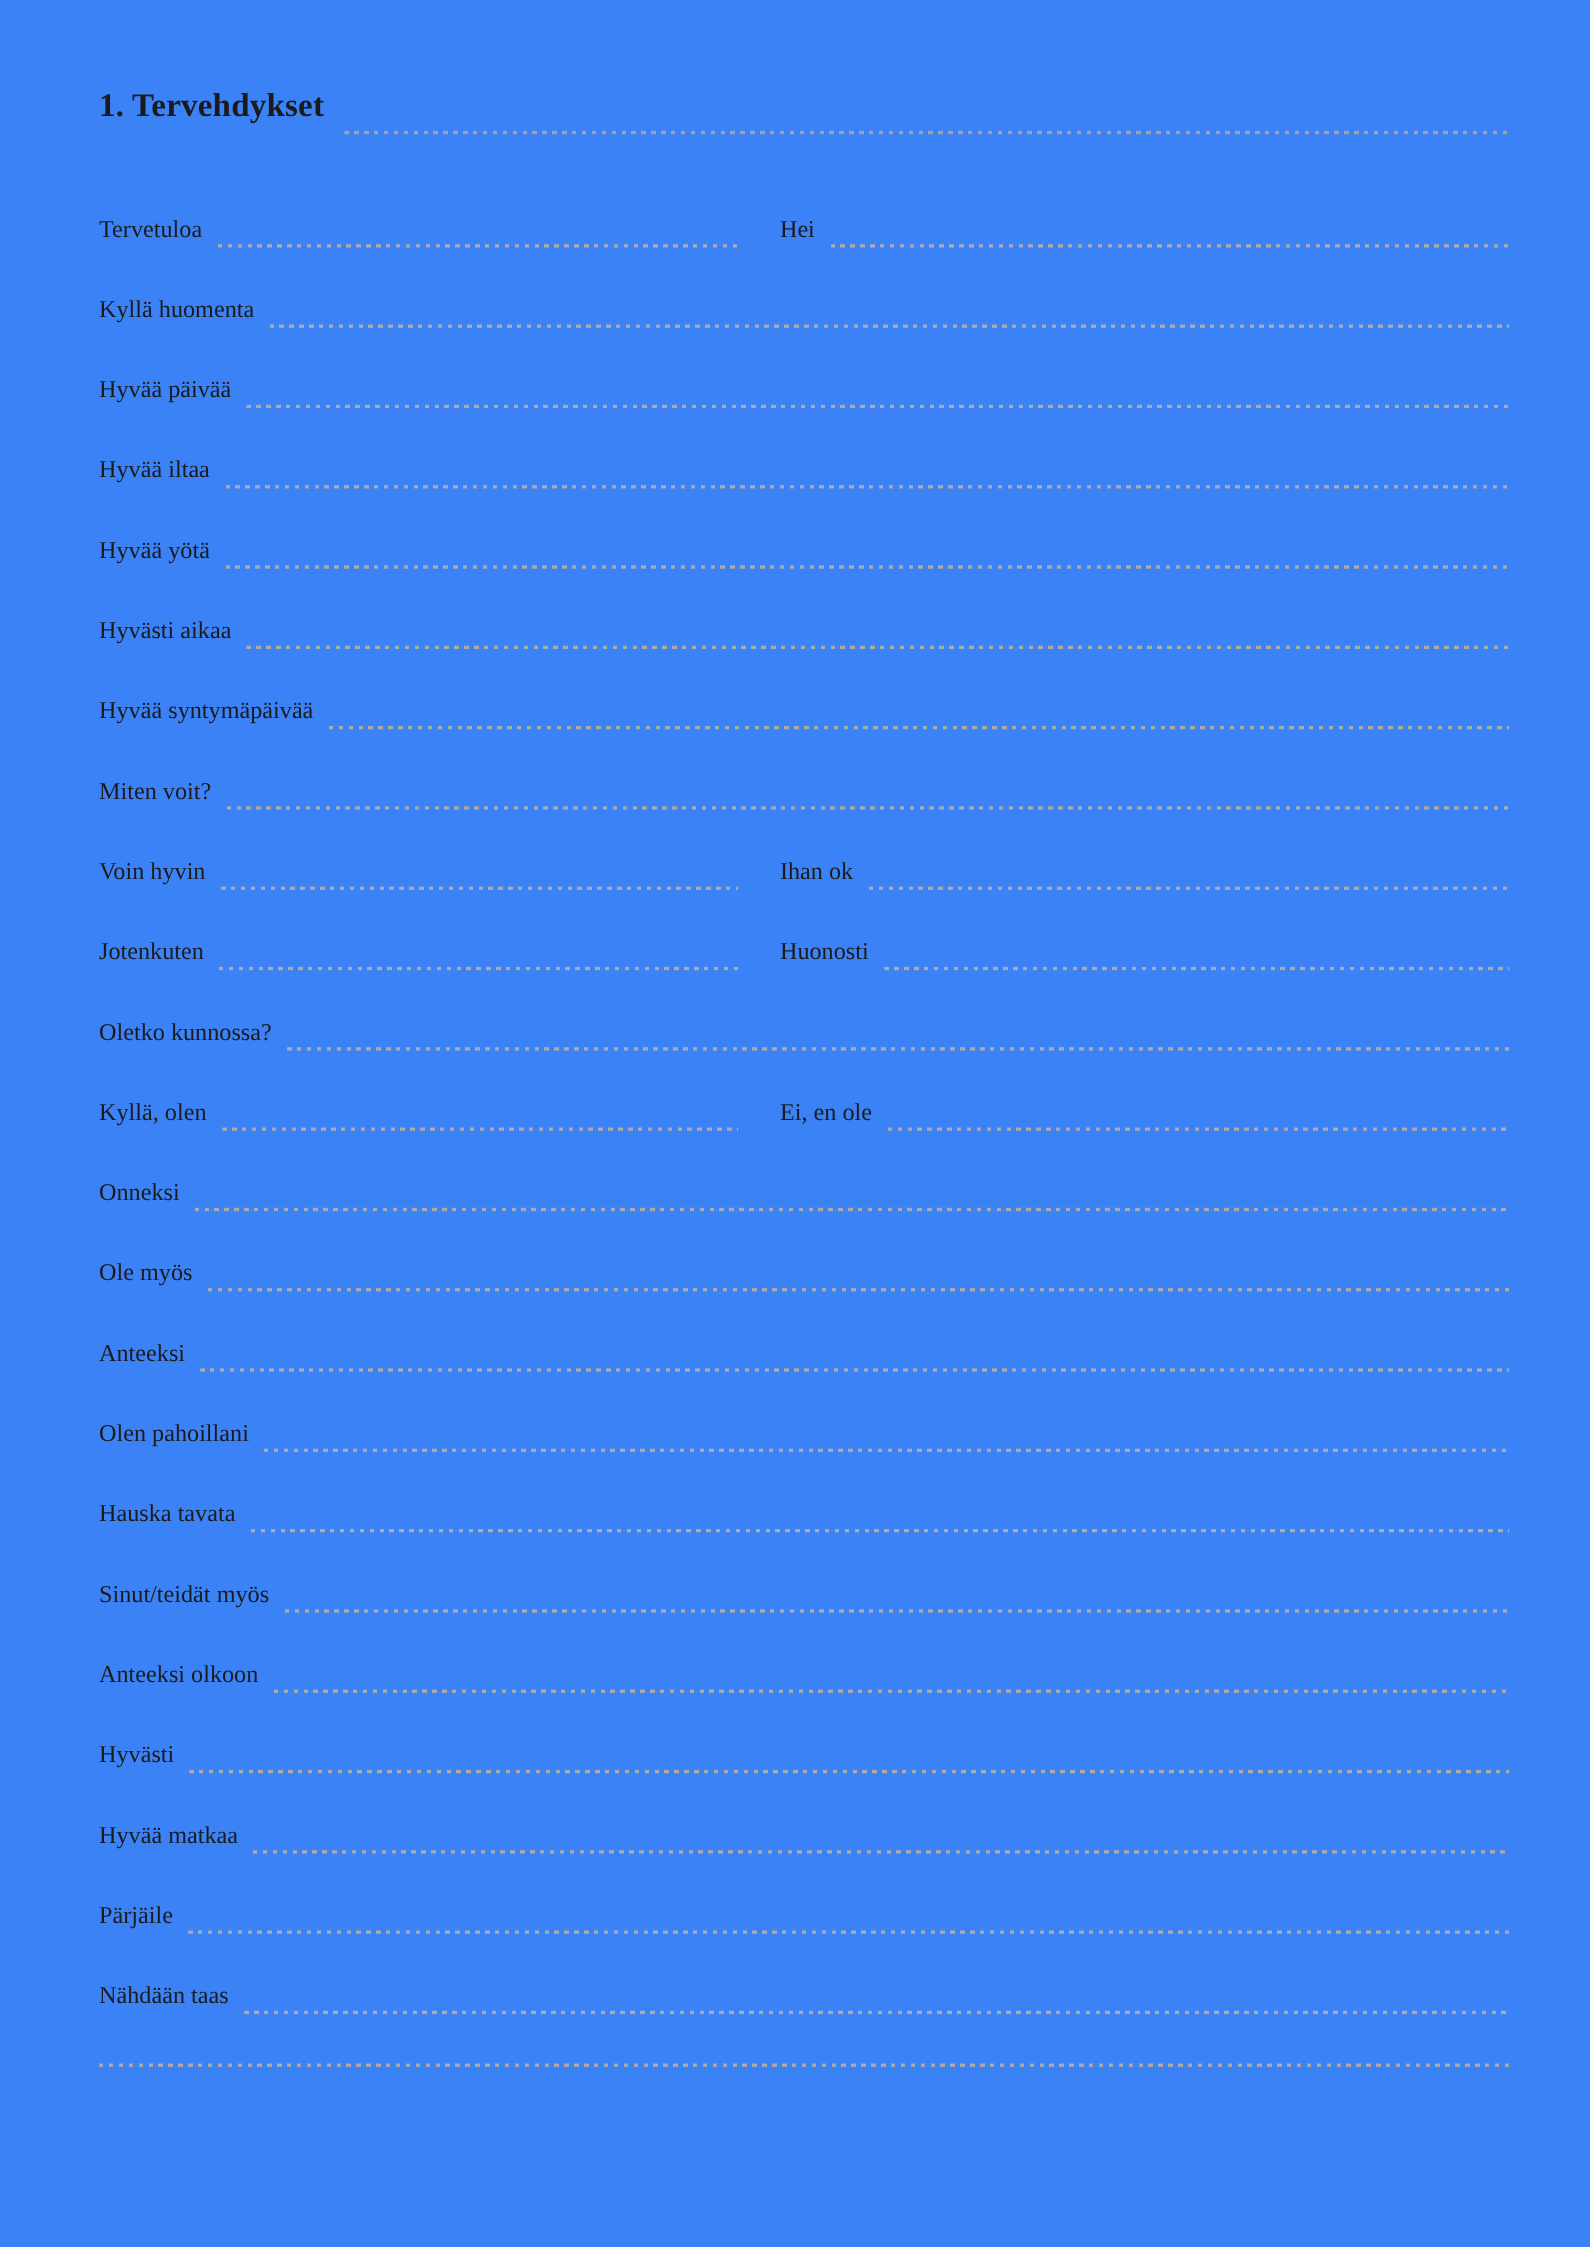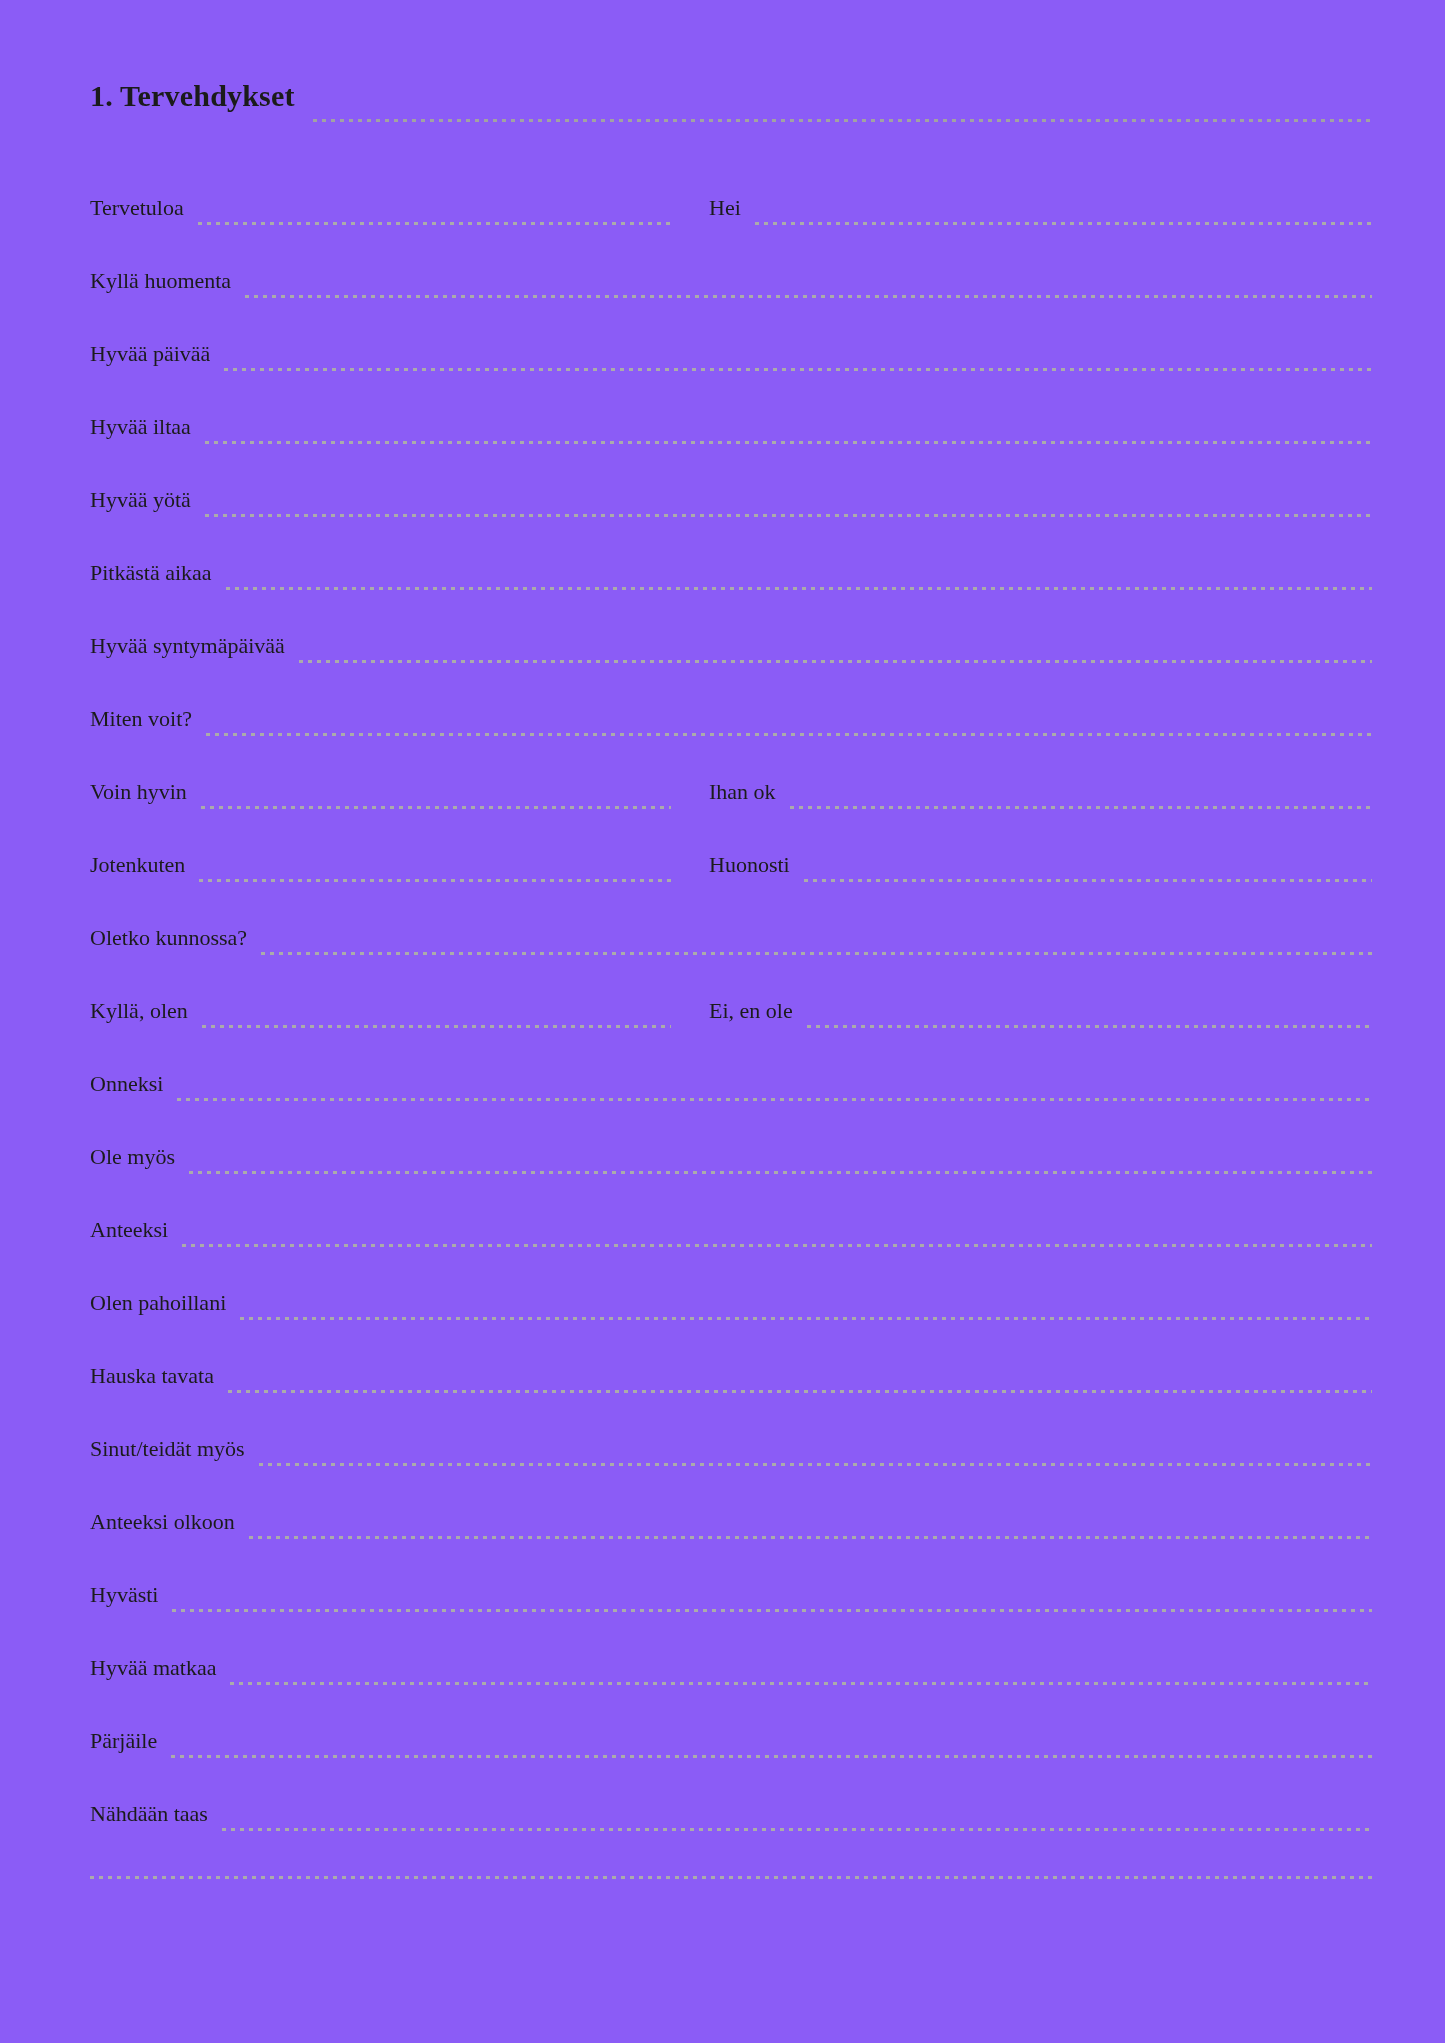--- a/index.html
+++ b/index.html
@@ -1,21 +1,21 @@
 <!DOCTYPE html>
 <html><head>
 <meta charset="utf-8">
 <style>
   * { margin: 0; padding: 0; box-sizing: border-box; }
   html, body { background: #ffffff; }
   .page {
     position: relative;
     width: 1445px;
     height: 2043px;
-    background: #8b5cf6;
+    background: #3b82f6;
     padding: 78px 73px 0 90px;
     font-family: "Liberation Serif", "DejaVu Serif", serif;
     color: #1b1b1b;
     overflow: hidden;
   }
   .title-row {
     display: flex;
     align-items: flex-end;
     margin-bottom: 83px;
   }
@@ -99,21 +99,21 @@
 
   <div class="row">
     <div class="cell">
       <span class="label">Hyvää yötä</span>
       <span class="dotline"></span>
     </div>
   </div>
 
   <div class="row">
     <div class="cell">
-      <span class="label">Pitkästä aikaa</span>
+      <span class="label">Hyvästi aikaa</span>
       <span class="dotline"></span>
     </div>
   </div>
 
   <div class="row">
     <div class="cell">
       <span class="label">Hyvää syntymäpäivää</span>
       <span class="dotline"></span>
     </div>
   </div>

